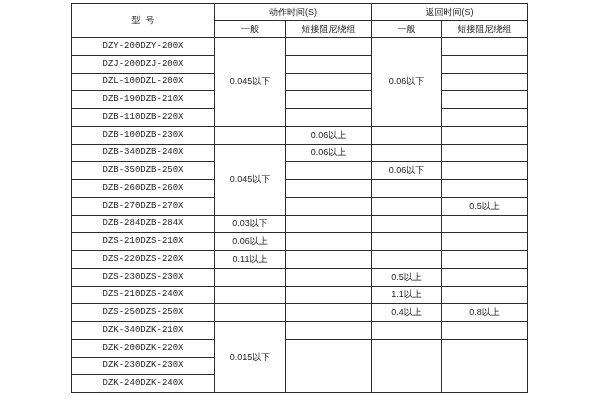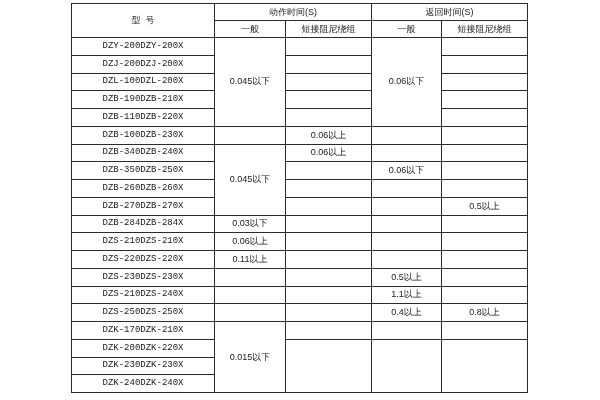--- a/index.html
+++ b/index.html
@@ -176,21 +176,21 @@
           <td></td>
         </tr>
         <tr class="drow">
           <td><div class="model-pair"><span>DZS-250</span><span>DZS-250X</span></div></td>
           <td></td>
           <td></td>
           <td>0.4以上</td>
           <td>0.8以上</td>
         </tr>
         <tr class="drow">
-          <td><div class="model-pair"><span>DZK-170</span><span>DZK-210X</span></div></td>
+          <td><div class="model-pair"><span>DZK-340</span><span>DZK-210X</span></div></td>
           <td rowspan="4">0.015以下</td>
           <td></td>
           <td></td>
           <td></td>
         </tr>
         <tr class="drow">
           <td><div class="model-pair"><span>DZK-200</span><span>DZK-220X</span></div></td>
           <td rowspan="3"></td>
           <td rowspan="3"></td>
           <td rowspan="3"></td>

